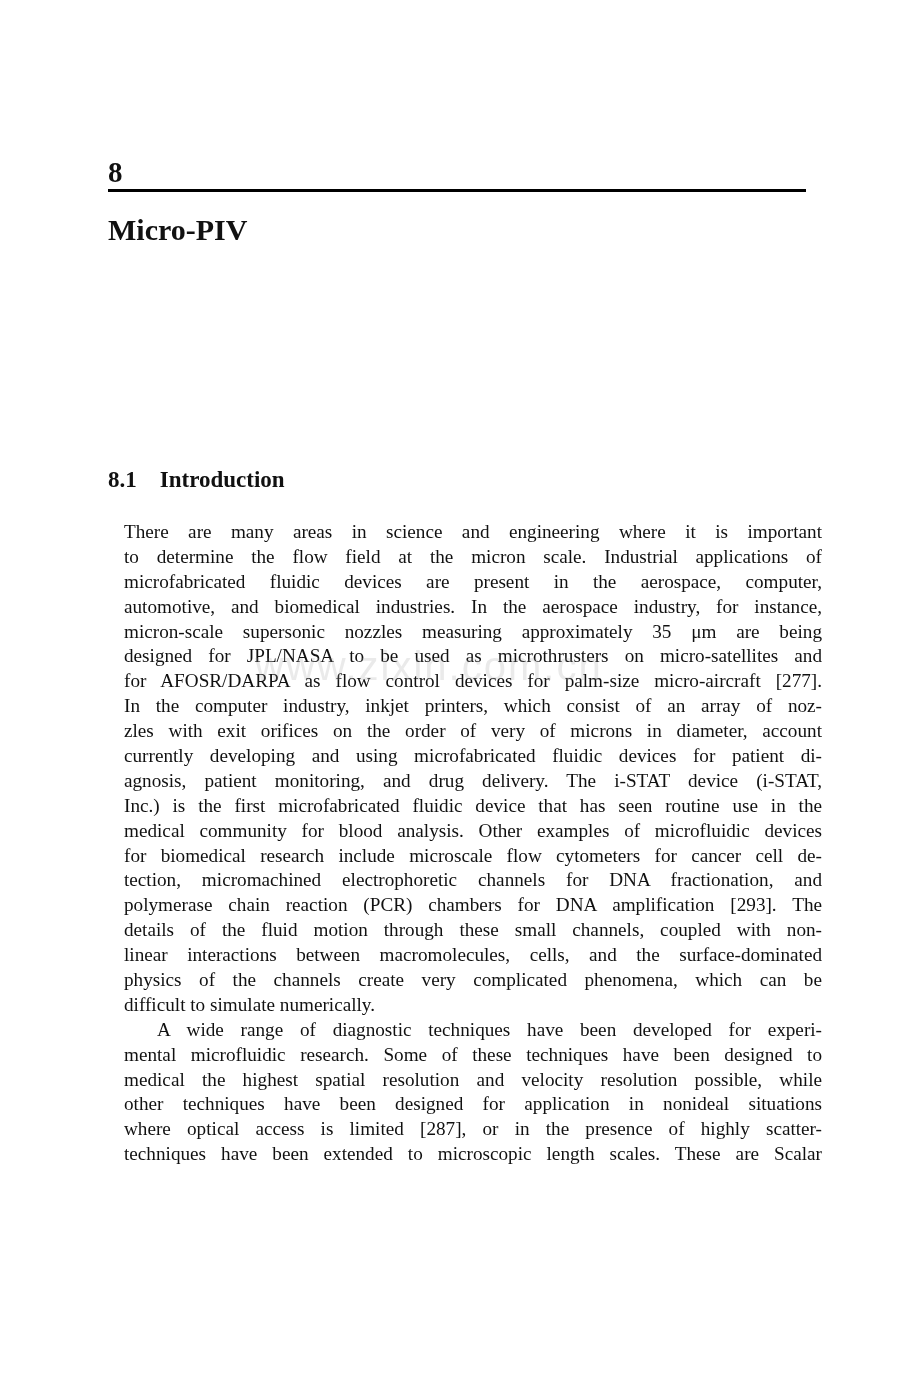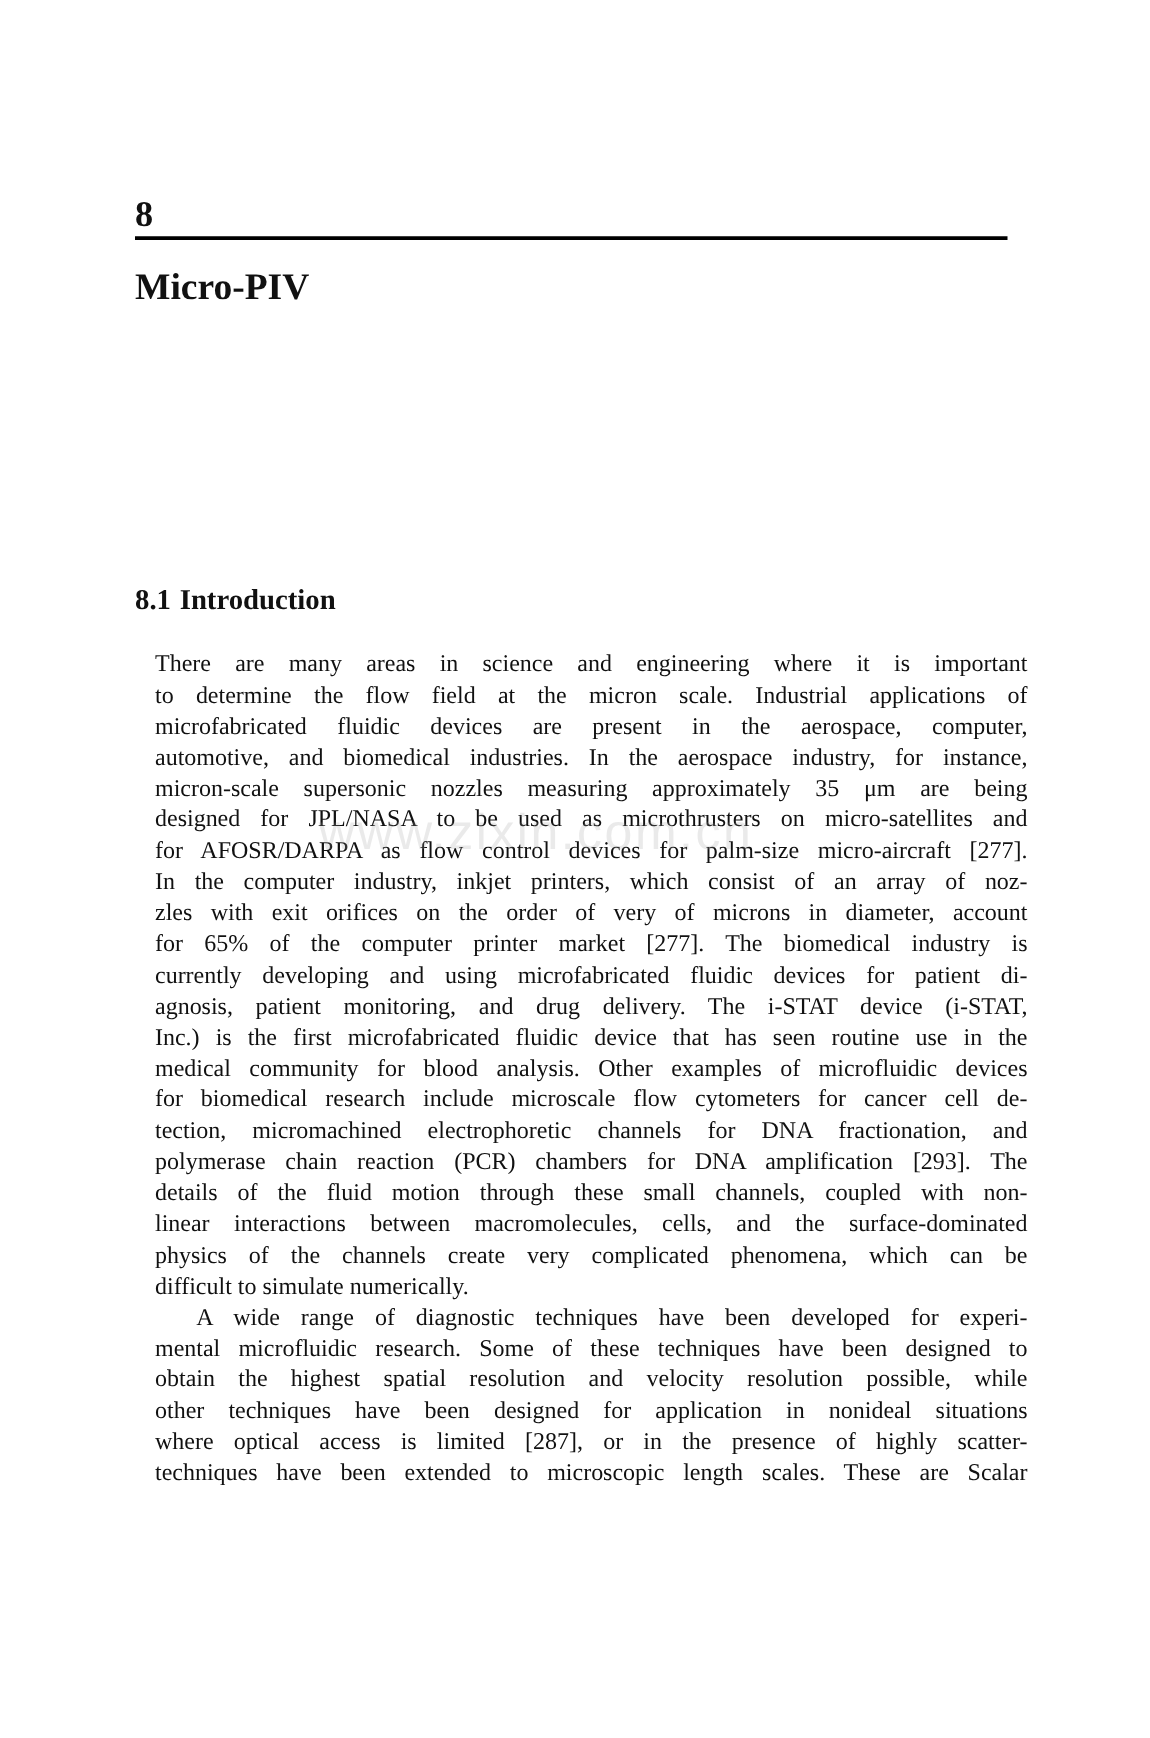--- a/index.html
+++ b/index.html
@@ -48,21 +48,21 @@
     }
     .section-heading {
       position: absolute;
       left: 0;
       top: 465px;
       font-size: 23px;
       font-weight: bold;
       line-height: 30px;
       white-space: nowrap;
     }
-    .section-heading .num { margin-right: 7px; }
+    .section-heading .num { margin-right: 23px; }
     .body-text {
       position: absolute;
       left: 16px;
       top: 520px;
       width: 698px;
       font-size: 19.2px;
       line-height: 24.9px;
     }
     .line {
       display: block;
@@ -105,37 +105,36 @@
     <div>
       <span class="line">There are many areas in science and engineering where it is important</span>
       <span class="line">to determine the flow field at the micron scale. Industrial applications of</span>
       <span class="line">microfabricated fluidic devices are present in the aerospace, computer,</span>
       <span class="line">automotive, and biomedical industries. In the aerospace industry, for instance,</span>
       <span class="line">micron-scale supersonic nozzles measuring approximately 35 μm are being</span>
       <span class="line">designed for JPL/NASA to be used as microthrusters on micro-satellites and</span>
       <span class="line">for AFOSR/DARPA as flow control devices for palm-size micro-aircraft [277].</span>
       <span class="line">In the computer industry, inkjet printers, which consist of an array of noz-</span>
       <span class="line">zles with exit orifices on the order of very of microns in diameter, account</span>
-      <span class="line">for 65% of the computer printer market [277]. The biomedical industry is</span>
       <span class="line">currently developing and using microfabricated fluidic devices for patient di-</span>
       <span class="line">agnosis, patient monitoring, and drug delivery. The i-STAT device (i-STAT,</span>
       <span class="line">Inc.) is the first microfabricated fluidic device that has seen routine use in the</span>
       <span class="line">medical community for blood analysis. Other examples of microfluidic devices</span>
       <span class="line">for biomedical research include microscale flow cytometers for cancer cell de-</span>
       <span class="line">tection, micromachined electrophoretic channels for DNA fractionation, and</span>
       <span class="line">polymerase chain reaction (PCR) chambers for DNA amplification [293]. The</span>
       <span class="line">details of the fluid motion through these small channels, coupled with non-</span>
       <span class="line">linear interactions between macromolecules, cells, and the surface-dominated</span>
       <span class="line">physics of the channels create very complicated phenomena, which can be</span>
       <span class="line last">difficult to simulate numerically.</span>
     </div>
     <div>
       <span class="line indent">A wide range of diagnostic techniques have been developed for experi-</span>
       <span class="line">mental microfluidic research. Some of these techniques have been designed to</span>
-      <span class="line">obtain the highest spatial resolution and velocity resolution possible, while</span>
+      <span class="line">medical the highest spatial resolution and velocity resolution possible, while</span>
       <span class="line">other techniques have been designed for application in nonideal situations</span>
       <span class="line">where optical access is limited [287], or in the presence of highly scatter-</span>
       <span class="line">techniques have been extended to microscopic length scales. These are Scalar</span>
     </div>
   </div>
 </div>
 
 <div class="watermark">www.zixin.com.cn</div>
 
 </body></html>

